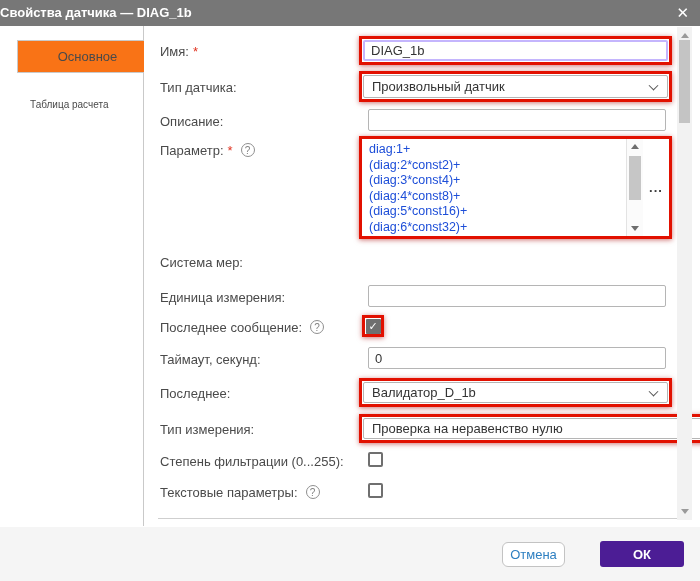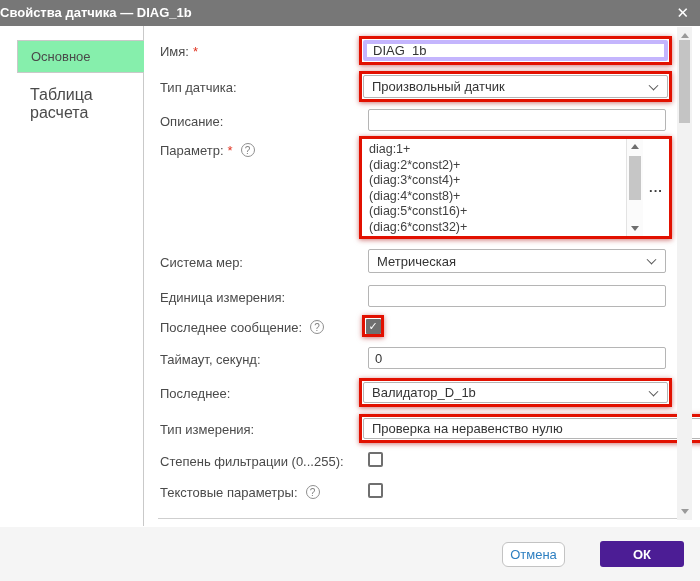--- a/index.html
+++ b/index.html
@@ -9,57 +9,57 @@
   #dialog { position:relative; width:700px; height:581px; background:#ffffff; overflow:hidden; }
 
   
   .titlebar { position:absolute; left:0; top:0; width:700px; height:26px; background:#777777; }
   .title { position:absolute; left:0; top:0; height:26px; line-height:26px; color:#ffffff; font-size:13px; font-weight:bold; }
   .close { position:absolute; right:11px; top:0; height:26px; line-height:26px; color:#ffffff; font-size:15px; cursor:pointer; }
 
   
   .vsep-a { position:absolute; left:143px; top:26px; width:1px; height:14px; background:#c9c9c9; }
   .vsep-b { position:absolute; left:143px; top:73px; width:1px; height:453px; background:#c9c9c9; }
-  .tab-active { position:absolute; left:17px; top:40px; width:127px; height:33px; background:#86efac;
+  .tab-active { position:absolute; left:17px; top:40px; width:127px; height:33px; background:#f97316;
     border:1px solid #c9c9c9; border-right:none; display:flex; align-items:center; padding-left:13px;
-    font-size:13px; color:#4a4a4a; cursor:default; }
+    font-size:13px; color:#4a4a4a; cursor:default;justify-content:center; }
   .tab-inactive { position:absolute; left:18px; top:90px; width:125px; height:28px; display:flex; align-items:center;
-    padding-left:12px; font-size:16px; color:#4a4a4a; cursor:pointer; }
+    padding-left:12px; font-size:10px; color:#4a4a4a; cursor:pointer; }
 
   
   .lbl { position:absolute; left:160px; height:16px; display:flex; align-items:center; font-size:13px; color:#4a4a4a; white-space:nowrap; }
   .req { color:#e0321f; margin-left:4px; }
   .help-icon { width:14px; height:14px; border:1px solid #8f8f8f; border-radius:50%; color:#818181;
     font-size:10px; display:inline-flex; align-items:center; justify-content:center; margin-left:8px; flex:0 0 auto; }
 
   
   .input { position:absolute; left:368px; width:298px; height:22px; border:1px solid #b5b5b5; border-radius:2px;
     font-size:13px; padding:0 6px; color:#333; background:#fff; font-family:"Liberation Sans", sans-serif; }
   .select-plain { position:absolute; left:368px; width:298px; height:24px; }
   .selectbox { width:100%; height:100%; border:1px solid #b5b5b5; border-radius:2px; background:#fff;
     display:flex; align-items:center; padding:0 8px; font-size:13px; color:#333; position:relative; cursor:pointer; }
   .chev { position:absolute; right:10px; top:50%; width:7px; height:7px;
     border-right:1.5px solid #555; border-bottom:1.5px solid #555; transform:translateY(-70%) rotate(45deg); }
   .checkbox { position:absolute; left:368px; width:15px; height:15px; border:2px solid #6f6f6f; border-radius:2px; background:#fff; cursor:pointer; }
 
   
   .annot { position:absolute; border:3px solid #e21000; box-shadow:0 1px 5px rgba(165,0,0,0.55); background:#fff; }
   .annot-pad { padding:1px; }
-  .annot .inner-input { width:100%; height:100%; border:4px solid #c4b5fd; border-radius:2px; font-size:13px;
+  .annot .inner-input { width:100%; height:100%; border:2px solid #c4b5fd; border-radius:2px; font-size:13px;
     padding:0 6px; color:#333; background:#fff; font-family:"Liberation Sans", sans-serif; }
 
   #annot-name      { left:359px; top:36px;  width:313px; height:29px; }
   #annot-type      { left:359px; top:71px;  width:313px; height:31px; }
   #annot-param     { left:359px; top:136px; width:313px; height:103px; display:flex; }
   #annot-lastmsg   { left:362px; top:315px; width:22px;  height:22px; display:flex; align-items:center; justify-content:center; }
   #annot-validator { left:359px; top:378px; width:313px; height:29px; }
   #annot-valtype   { left:359px; top:414px; width:372px; height:29px; }
 
   
-  .ta-text { flex:1 1 auto; padding:3px 0 0 7px; font-size:12.5px; line-height:15.5px; color:#404040; overflow:hidden; cursor:text; }
+  .ta-text { flex:1 1 auto; padding:3px 0 0 7px; font-size:12.5px; line-height:15.5px; color:#1d4ed8; overflow:hidden; cursor:text; }
   .ta-scroll { flex:0 0 17px; position:relative; background:#fbfbfb; border-left:1px solid #e3e3e3; }
   .ta-thumb { position:absolute; left:2px; right:2px; top:17px; height:44px; background:#c6c6c6; }
   .tri-up, .tri-down { position:absolute; left:50%; transform:translateX(-50%); width:0; height:0;
     border-left:4px solid transparent; border-right:4px solid transparent; }
   .tri-up { top:5px; border-bottom:5px solid #6e6e6e; }
   .tri-down { bottom:5px; border-top:5px solid #6e6e6e; }
   .ta-dots { flex:0 0 26px; display:flex; align-items:center; justify-content:center; font-size:13px; font-weight:bold;
     color:#3c3c3c; letter-spacing:1px; cursor:pointer; }
 
   .checkbox-checked { width:15px; height:15px; background:#6f6f6f; color:#fff; font-size:11px; border-radius:1px;
@@ -145,26 +145,20 @@
       <span class="tri-up"></span>
       <span class="ta-thumb"></span>
       <span class="tri-down"></span>
     </div>
     <div class="ta-dots">...</div>
   </div>
 
   <div class="lbl" style="top:254px">
     <span>Система мер:</span>
   </div>
-  <div class="select-plain" style="top:249px">
-    <div class="selectbox">
-      <span>Метрическая</span>
-      <span class="chev"></span>
-    </div>
-  </div>
 
   <div class="lbl" style="top:289px">
     <span>Единица измерения:</span>
   </div>
   <input class="input" style="top: 285px;" value="">
 
   <div class="lbl" style="top:319px">
     <span>Последнее сообщение:</span>
     <span class="help-icon">?</span>
   </div>

